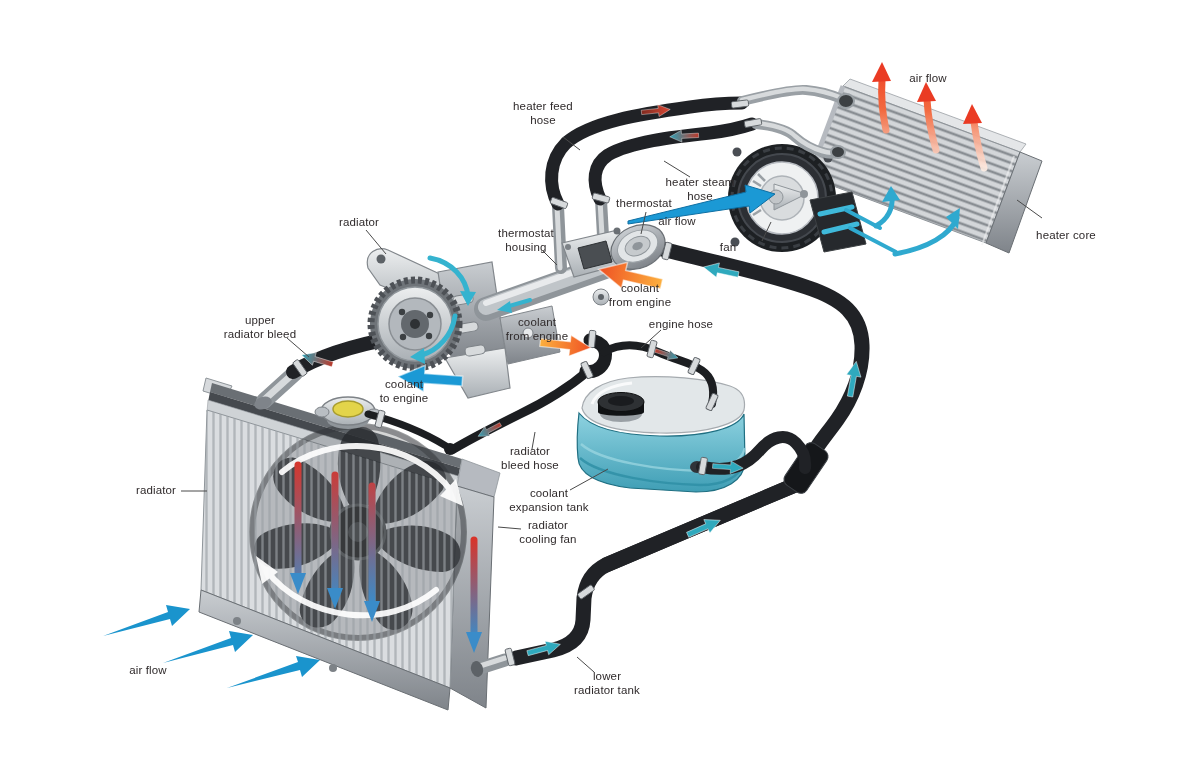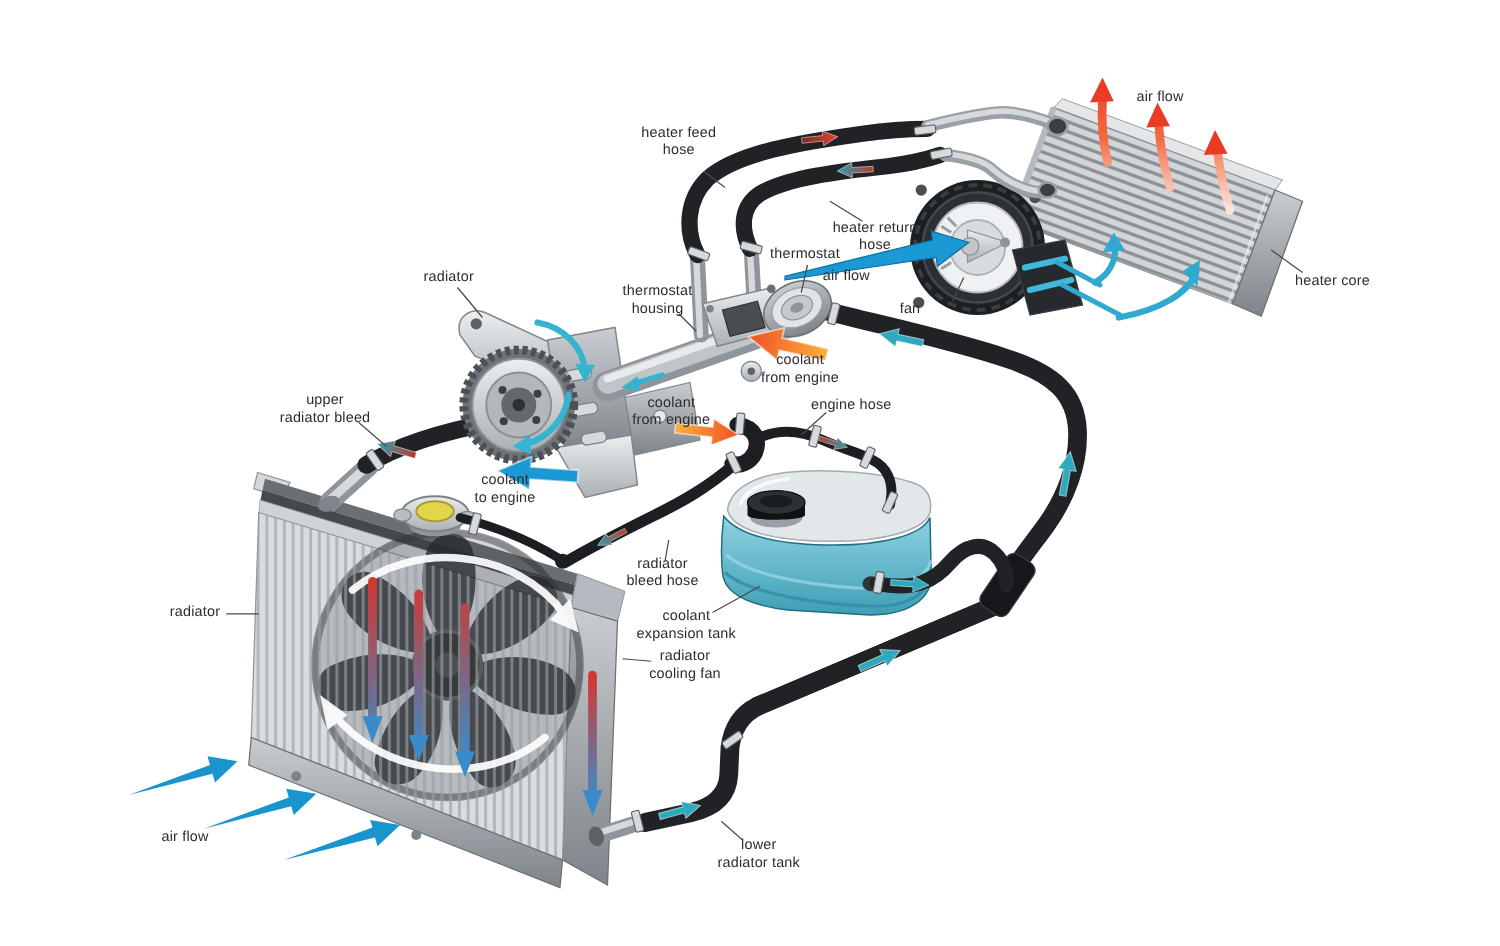--- a/index.html
+++ b/index.html
@@ -383,26 +383,26 @@
     <line x1="570" y1="490" x2="608" y2="469"></line>
     <line x1="181" y1="491" x2="207" y2="491"></line>
     <line x1="521" y1="529" x2="498" y2="527"></line>
     <line x1="594" y1="672" x2="577" y2="657"></line>
   </g>
 </svg>
 
 <div class="lbl" style="left:928px;top:79px">air flow</div>
 <div class="lbl" style="left:543px;top:114px">heater feed
 hose</div>
-<div class="lbl" style="left:700px;top:190px">heater return
+<div class="lbl" style="left:700px;top:190px">heater steam
 hose</div>
 <div class="lbl" style="left:644px;top:204px">thermostat</div>
 <div class="lbl" style="left:677px;top:222px">air flow</div>
 <div class="lbl" style="left:728px;top:248px">fan</div>
-<div class="lbl" style="left:1066px;top:226px">heater core</div>
+<div class="lbl" style="left:1066px;top:236px">heater core</div>
 <div class="lbl" style="left:359px;top:223px">radiator</div>
 <div class="lbl" style="left:526px;top:241px">thermostat
 housing</div>
 <div class="lbl" style="left:640px;top:296px">coolant
 from engine</div>
 <div class="lbl" style="left:537px;top:330px">coolant
 from engine</div>
 <div class="lbl" style="left:681px;top:325px">engine hose</div>
 <div class="lbl" style="left:260px;top:328px">upper
 radiator bleed</div>

